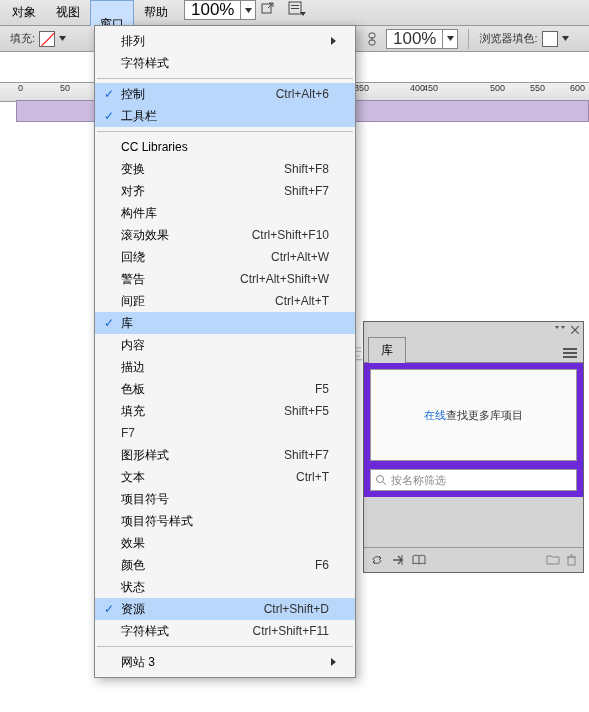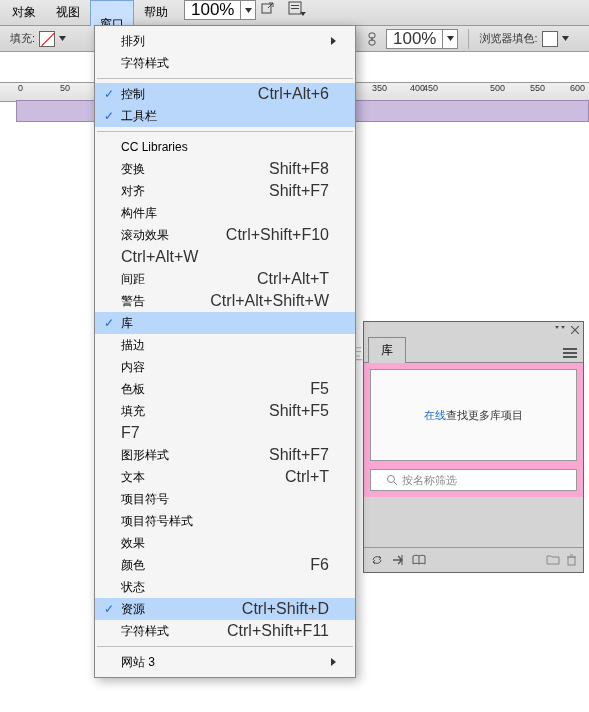--- a/index.html
+++ b/index.html
@@ -18,36 +18,36 @@
 .sep{width:1px;height:20px;background:#aaa;margin:0 10px}
 .ruler-area{height:55px;position:relative;background:#fff}
 .ruler-h{position:absolute;top:30px;left:0;right:0;height:18px;background:linear-gradient(#f0f0f0,#e0e0e0);border-top:1px solid #999;border-bottom:1px solid #999}
 .ruler-h .tick{position:absolute;top:0;font-size:9px;color:#333}
 .track{position:absolute;top:48px;left:16px;right:0;height:20px;background:#ccbce0;border:1px solid #9a8ab0}
 
 .dropdown{position:absolute;top:25px;left:94px;width:260px;background:#f5f5f5;border:1px solid #888;box-shadow:3px 3px 10px rgba(0,0,0,.3);z-index:100;padding:4px 0}
 .drow{display:flex;align-items:center;height:22px;padding:0 18px 0 2px;cursor:default;position:relative}
 .drow .chk{width:24px;display:flex;justify-content:center;color:#1a6dd6}
 .drow .lbl{flex:1}
-.drow .cut{color:#333;font-size:16px}
+.drow .cut{color:#333;font-size:12px}
 .drow .sub{width:8px;display:flex;justify-content:center}
 .drow .sub svg{width:5px;height:8px}
 .drow.checked{background:#b9d6fb}
 .dsep{height:1px;background:#c0c0c0;margin:4px 2px}
 
 .panel{position:absolute;top:321px;left:363px;width:219px;background:#d4d4d4;border:1px solid #666;z-index:50;font-size:11px}
 .panel .phead{height:16px;display:flex;justify-content:flex-end;align-items:center;padding:0 4px;gap:6px}
 .panel .ptabs{height:24px;display:flex;align-items:flex-end;padding-left:4px;border-bottom:1px solid #888}
 .panel .ptab{padding:4px 12px;background:#e4e4e4;border:1px solid #888;border-bottom:none;position:relative;top:1px;font-size:12px}
 .panel .ptab.active{background:#d4d4d4}
 .panel .burger{margin-left:auto;margin-right:6px;margin-bottom:4px}
-.pbody{padding:6px;background:#f9a8d4}
+.pbody{padding:6px;background:#6d28d9}
 .wellbox{height:90px;background:#fafafa;border:1px solid #999;display:flex;align-items:center;justify-content:center;color:#333;font-size:11px;margin-bottom:8px}
 .wellbox .ln{color:#1a6dd6}
-.searchp{display:flex;align-items:center;background:#fff;border:1px solid #999;height:20px;padding:0 15px;color:#888}
+.searchp{display:flex;align-items:center;background:#fff;border:1px solid #999;height:20px;padding:0 4px;color:#888}
 .searchp svg{width:12px;height:12px;margin-right:4px;flex-shrink:0}
 .searchp span{font-size:11px}
 .pmid{height:50px;background:#d4d4d4}
 .pfoot{height:24px;border-top:1px solid #999;display:flex;align-items:center;padding:0 6px;gap:8px}
 .pfoot .r{margin-left:auto;display:flex;gap:6px;color:#777}
 
 .wm{position:absolute;top:335px;left:195px;display:flex;align-items:center;opacity:.95;z-index:60;pointer-events:none}
 .wm .txt{color:#bbb;font-size:20px;margin-left:10px;letter-spacing:2px}
 .wm .sub{color:#ccc;font-size:8px;letter-spacing:1px}
 .ico{display:inline-flex}
@@ -114,21 +114,21 @@
     <svg width="7" height="5" viewBox="0 0 7 5">
         <path d="M0 0h7L3.5 5z" fill="#333"></path>
       </svg>
   </div>
 </div>
 
 <div class="ruler-area">
   <div class="ruler-h">
     <span class="tick" style="left:18px">0</span>
     <span class="tick" style="left:60px">50</span>
-    <span class="tick" style="left:372px">350</span>
+    <span class="tick" style="left:354px">350</span>
     <span class="tick" style="left:410px">400</span>
     <span class="tick" style="left:423px">450</span>
     <span class="tick" style="left:490px">500</span>
     <span class="tick" style="left:530px">550</span>
     <span class="tick" style="left:570px">600</span>
   </div>
   <div class="track"></div>
 </div>
 
 <div class="dropdown">
@@ -187,50 +187,51 @@
       <span class="sub"></span>
     </div>
   <div class="drow">
       <span class="chk"></span>
       <span class="lbl">滚动效果</span>
       <span class="cut">Ctrl+Shift+F10</span>
       <span class="sub"></span>
     </div>
   <div class="drow">
       <span class="chk"></span>
+      <span class="lbl">回绕</span>
       <span class="cut">Ctrl+Alt+W</span>
+      <span class="sub"></span>
+    </div>
+  <div class="drow">
+      <span class="chk"></span>
+      <span class="lbl">警告</span>
+      <span class="cut">Ctrl+Alt+Shift+W</span>
       <span class="sub"></span>
     </div>
   <div class="drow">
       <span class="chk"></span>
       <span class="lbl">间距</span>
       <span class="cut">Ctrl+Alt+T</span>
-      <span class="sub"></span>
-    </div>
-  <div class="drow">
-      <span class="chk"></span>
-      <span class="lbl">警告</span>
-      <span class="cut">Ctrl+Alt+Shift+W</span>
       <span class="sub"></span>
     </div>
   <div class="drow checked">
       <span class="chk">✓</span>
       <span class="lbl">库</span>
       <span class="cut"></span>
       <span class="sub"></span>
     </div>
   <div class="drow">
       <span class="chk"></span>
+      <span class="lbl">内容</span>
+      <span class="cut"></span>
+      <span class="sub"></span>
+    </div>
+  <div class="drow">
+      <span class="chk"></span>
       <span class="lbl">描边</span>
-      <span class="cut"></span>
-      <span class="sub"></span>
-    </div>
-  <div class="drow">
-      <span class="chk"></span>
-      <span class="lbl">内容</span>
       <span class="cut"></span>
       <span class="sub"></span>
     </div>
   <div class="drow">
       <span class="chk"></span>
       <span class="lbl">色板</span>
       <span class="cut">F5</span>
       <span class="sub"></span>
     </div>
   <div class="drow">

